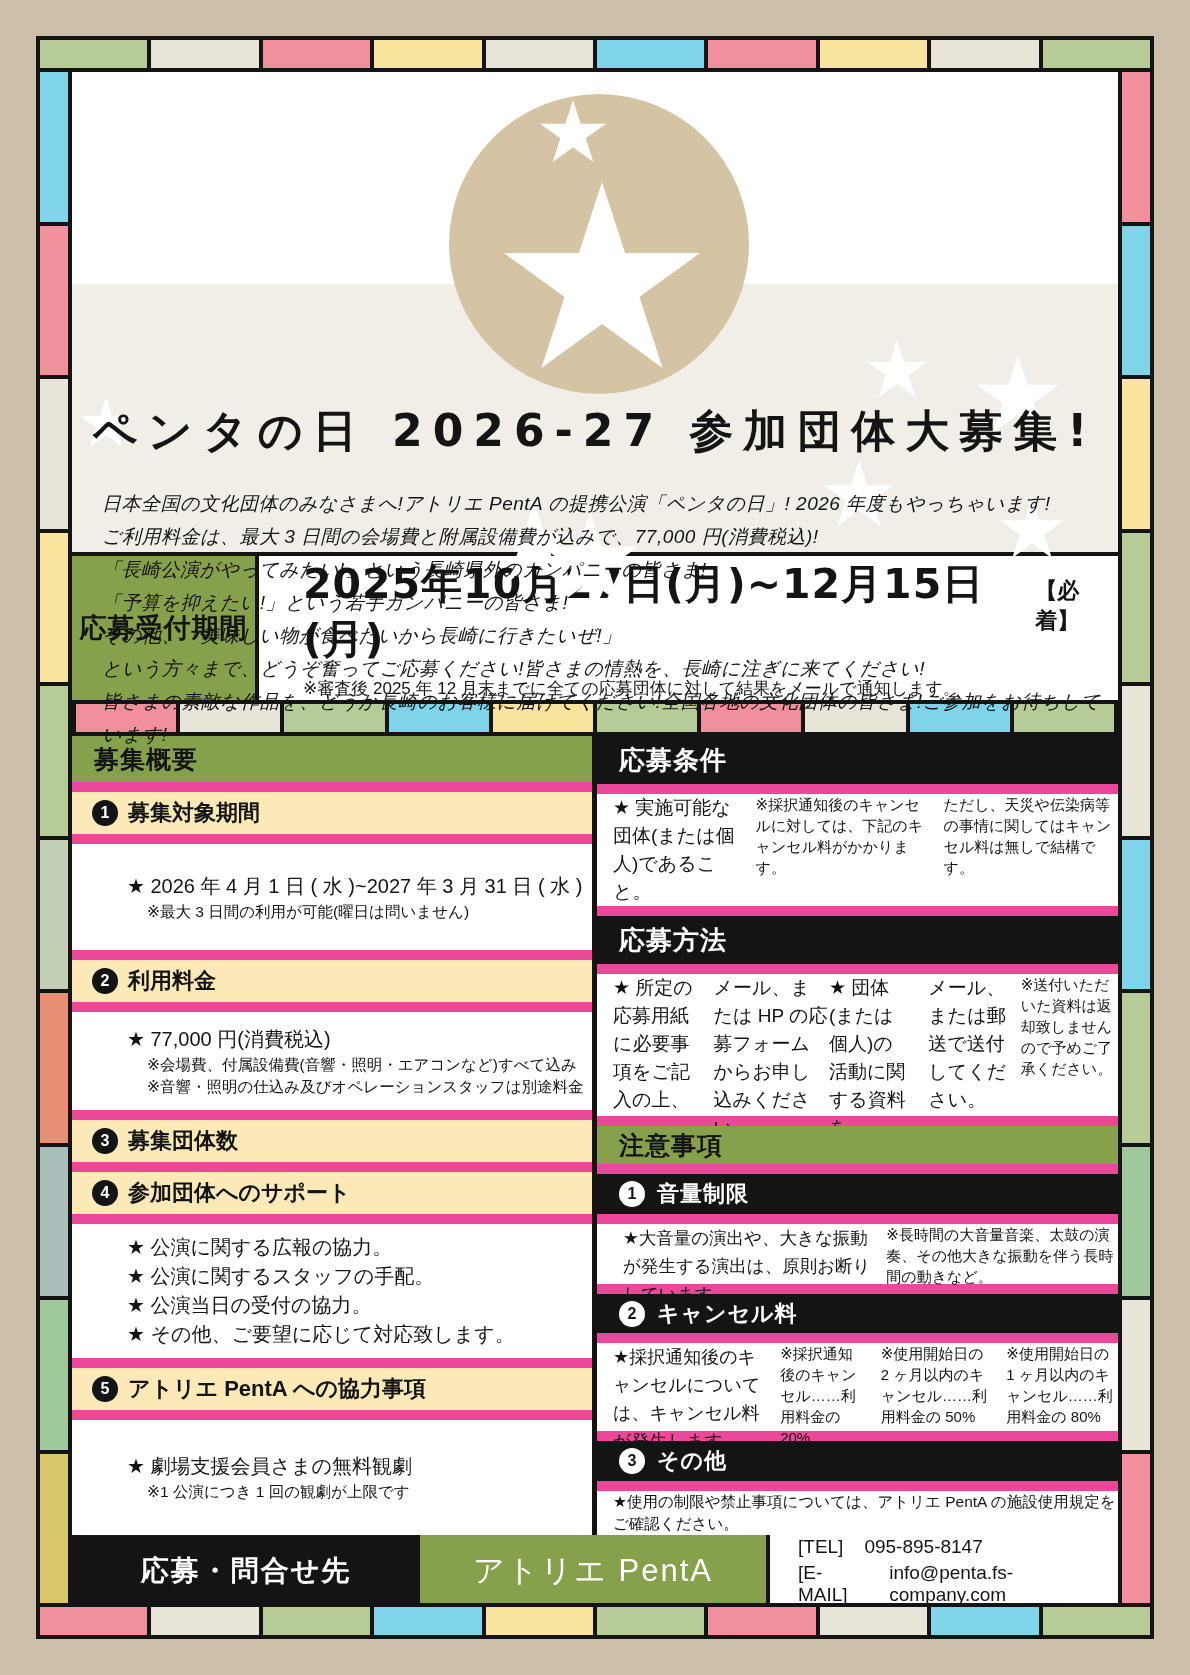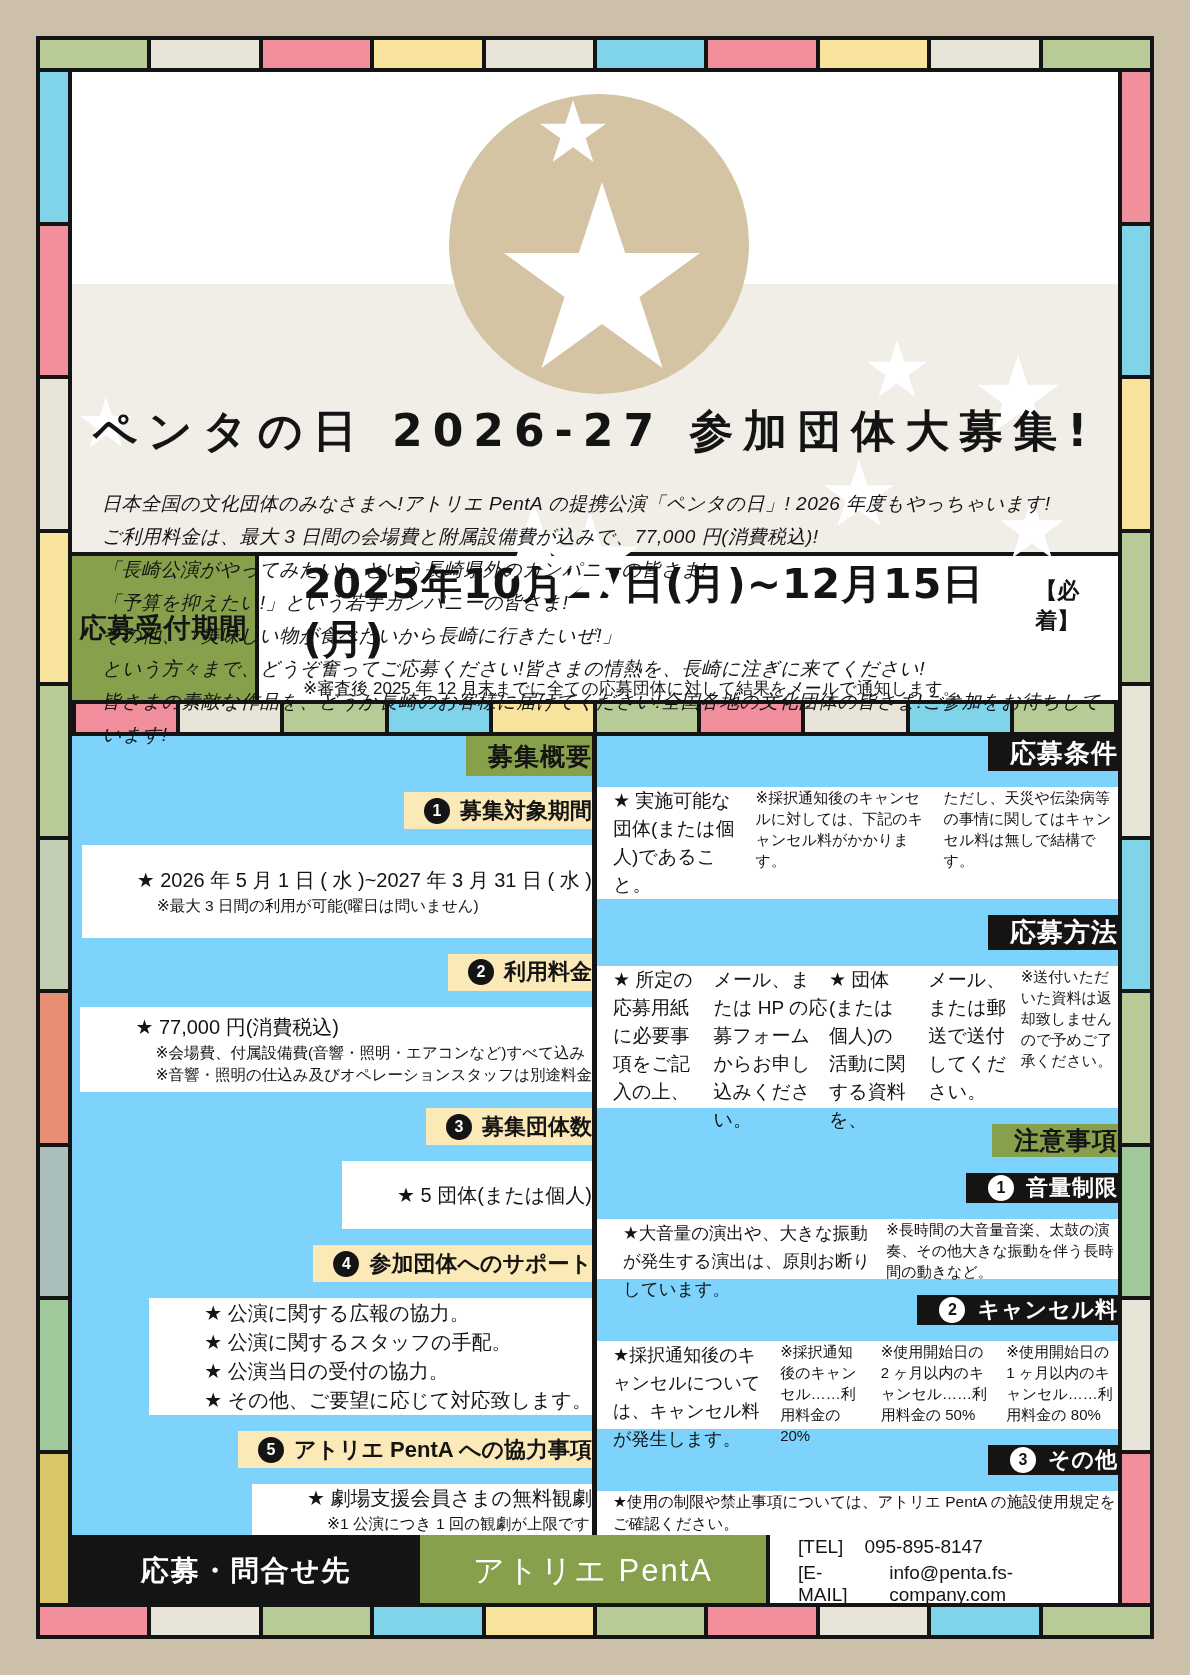--- a/index.html
+++ b/index.html
@@ -57,21 +57,21 @@
   .period-must{font-size:22px;font-weight:bold;}
   .period-note{margin-top:10px;font-size:17px;}
 
   
   .divider-strip{height:36px;background:#141414;padding:4px;box-sizing:border-box;}
   .divider-strip .tiles-row{display:flex;gap:4px;height:28px;}
   .tiles-row .tile{flex:1;}
 
   
   .columns{display:flex;height:799px;background:#141414;gap:5px;}
-  .col{display:flex;flex-direction:column;gap:16px;background:#7dd3fc;align-items:flex-end;}
+  .col{display:flex;flex-direction:column;gap:10px;background:#ec4899;}
   .col-left{width:520px;}
   .col-right{flex:1;}
 
   .hdr-green{background:#87a04b;display:flex;align-items:center;padding-left:22px;
     font-size:25px;font-weight:bold;color:#141414;letter-spacing:1px;}
   .hl-main{height:46px;}
   .sub-yellow{background:#fbeab7;display:flex;align-items:center;gap:10px;padding-left:20px;height:42px;}
   .sub-yellow .sub-title{font-size:22px;font-weight:bold;}
   .badge-dark{width:26px;height:26px;border-radius:50%;background:#141414;color:#ffffff;
     display:flex;align-items:center;justify-content:center;font-size:16px;font-weight:bold;flex:0 0 26px;}
@@ -223,40 +223,37 @@
       <div class="columns">
 
         <div class="col col-left">
           <div class="hdr-green hl-main">募集概要</div>
 
           <div class="sub-yellow">
             <span class="badge-dark">1</span>
             <span class="sub-title">募集対象期間</span>
           </div>
           <div class="white-box b1">
-            <div class="star-line">★ 2026 年 5 月 1 日 ( 水 )~2027 年 3 月 31 日 ( 水 )</div>
+            <div class="star-line">★ 2026 年 4 月 1 日 ( 水 )~2027 年 3 月 31 日 ( 水 )</div>
             <div class="note-line">※最大 3 日間の利用が可能(曜日は問いません)</div>
           </div>
 
           <div class="sub-yellow">
             <span class="badge-dark">2</span>
             <span class="sub-title">利用料金</span>
           </div>
           <div class="white-box b2">
             <div class="star-line">★ 77,000 円(消費税込)</div>
             <div class="note-line">※会場費、付属設備費(音響・照明・エアコンなど)すべて込み</div>
             <div class="note-line">※音響・照明の仕込み及びオペレーションスタッフは別途料金</div>
           </div>
 
           <div class="sub-yellow">
             <span class="badge-dark">3</span>
             <span class="sub-title">募集団体数</span>
-          </div>
-          <div class="white-box b3">
-            <div class="star-line">★ 5 団体(または個人)</div>
           </div>
 
           <div class="sub-yellow">
             <span class="badge-dark">4</span>
             <span class="sub-title">参加団体へのサポート</span>
           </div>
           <div class="white-box b4">
             <div class="star-line">★ 公演に関する広報の協力。</div>
             <div class="star-line">★ 公演に関するスタッフの手配。</div>
             <div class="star-line">★ 公演当日の受付の協力。</div>

